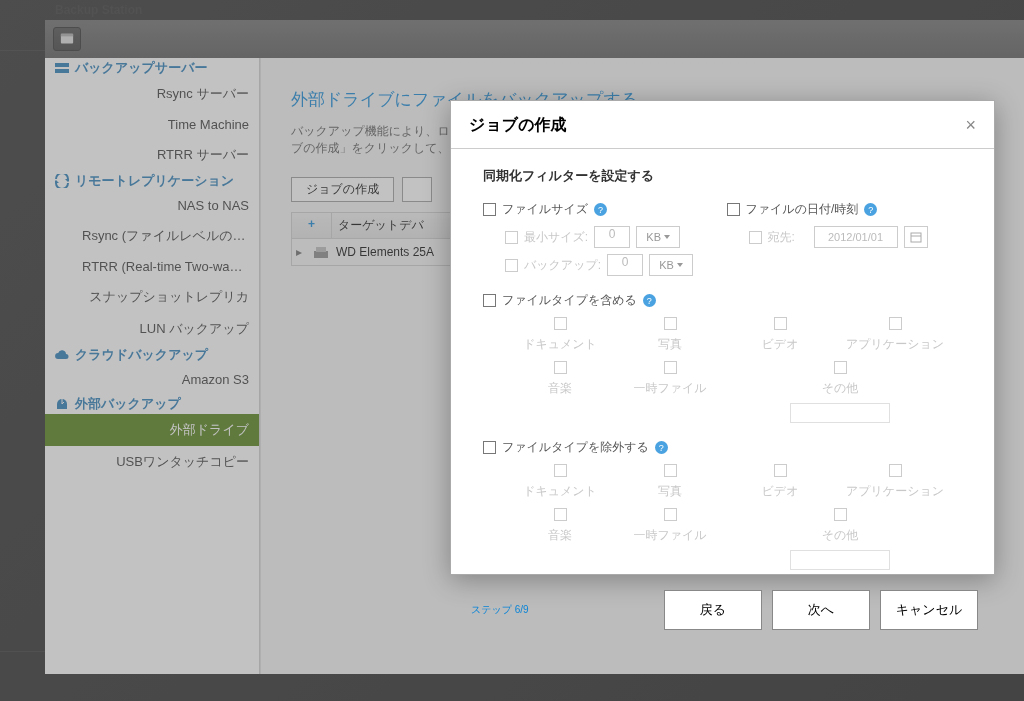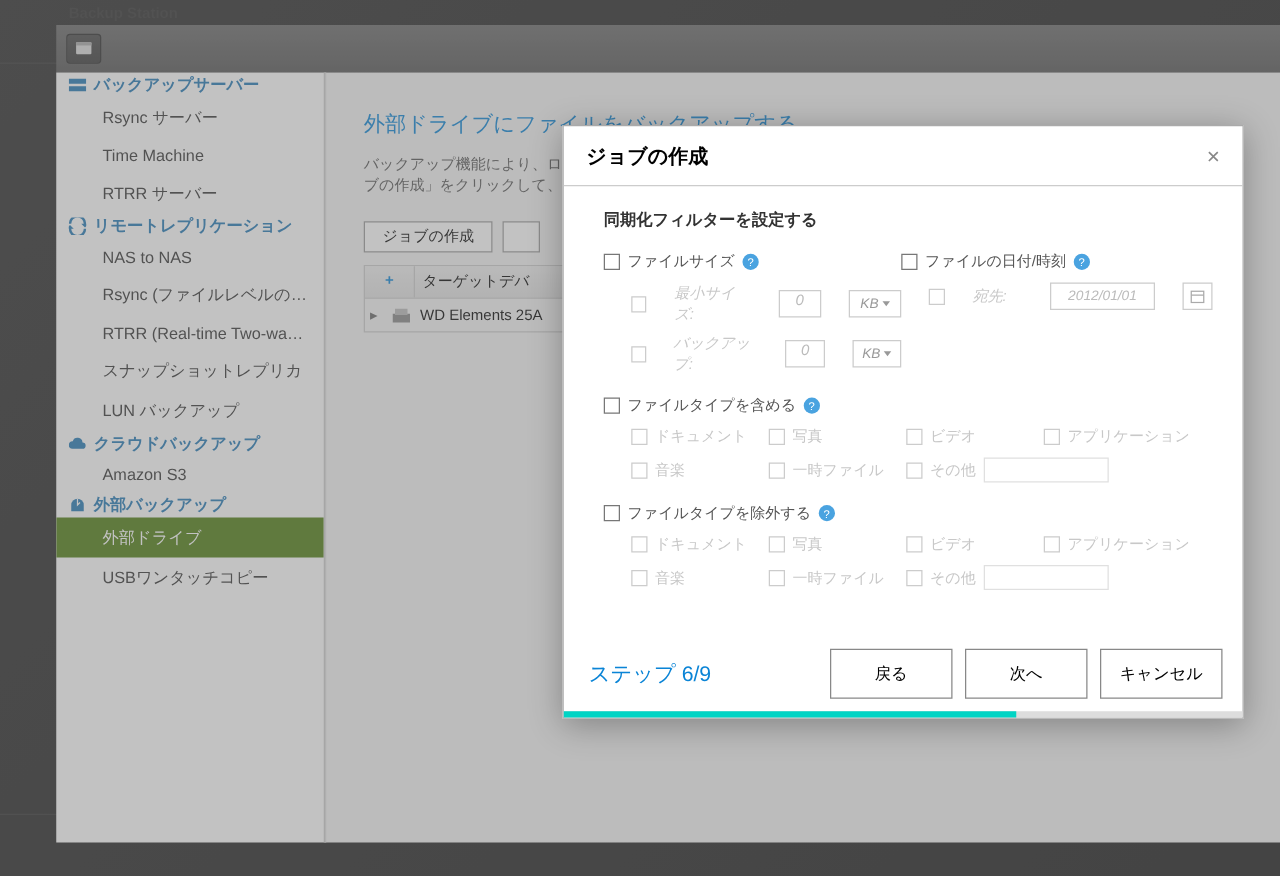--- a/index.html
+++ b/index.html
@@ -7,21 +7,21 @@
 .bg-shapes { position: absolute; inset: 0; opacity: 0.3; }
 .bg-shapes::before { content: ""; position: absolute; left: -50px; top: 50px; width: 200px; height: 600px; border: 1px solid #555; transform: skewX(-8deg); }
 
 .titlebar { position: absolute; top: 0; left: 45px; right: 0; height: 20px; display: flex; align-items: center; padding-left: 10px; font-size: 12px; font-weight: bold; color: #333; }
 .toolbar { position: absolute; top: 20px; left: 45px; right: 0; height: 38px; background: linear-gradient(#6a6a6a, #555); display: flex; align-items: center; padding-left: 8px; }
 .toolbar-btn { width: 28px; height: 24px; background: linear-gradient(#4a4a4a,#3a3a3a); border: 1px solid #2a2a2a; border-radius: 3px; display: flex; align-items: center; justify-content: center; }
 .toolbar-btn svg { width: 14px; height: 14px; fill: #ddd; }
 
 .sidebar { position: absolute; top: 58px; left: 45px; width: 215px; bottom: 27px; background: #fff; border-right: 1px solid #ccc; overflow: hidden; font-size: 13px; color: #333; }
 .sidebar-group { display: flex; align-items: center; gap: 6px; padding: 1px 10px; font-weight: bold; color: #2278b5; }
-.sidebar-item { padding: 7px 10px 7px 37px; white-space: nowrap; overflow: hidden; text-overflow: ellipsis; cursor: pointer; }
+.sidebar-item { padding: 7px 10px 7px 37px; white-space: nowrap; overflow: hidden; text-overflow: ellipsis; cursor: pointer; text-align: right; }
 .sidebar-item.active { background: #4d7c0f; color: #fff; }
 .sb-icon { width: 14px; height: 14px; display: inline-block; }
 
 .main { position: absolute; top: 58px; left: 260px; right: 0; bottom: 27px; background: #f4f4f4; border-left: 1px solid #ddd; }
 .main-inner { padding: 30px 30px; }
 .main-title { color: #0a84d6; font-size: 17px; font-weight: normal; margin-bottom: 12px; }
 .main-desc { font-size: 12px; color: #555; margin-bottom: 20px; max-width: 660px; }
 .btn-row { display: flex; gap: 8px; margin-bottom: 10px; }
 .main-btn { padding: 3px 14px; font-size: 12px; border: 1px solid #999; background: #fff; cursor: pointer; }
 .table { width: 660px; border: 1px solid #ccc; }
@@ -40,32 +40,32 @@
 .close-x { font-size: 18px; color: #888; cursor: pointer; }
 .dlg-hr { border: none; border-top: 1px solid #ccc; margin: 6px 0 0; }
 .dlg-body { padding: 18px 24px 10px 32px; flex: 1; font-size: 12px; color: #555; }
 .dlg-subtitle { font-weight: bold; color: #333; font-size: 13px; margin-bottom: 16px; }
 .row { display: flex; margin-bottom: 10px; }
 .col { flex: 1; }
 .chk-row { display: flex; align-items: center; gap: 6px; margin-bottom: 8px; }
 .chk { width: 13px; height: 13px; border: 1px solid #777; background: #fff; }
 .chk.disabled { border-color: #ccc; }
 .help-icon { width: 13px; height: 13px; border-radius: 50%; background: #4aa3e0; color: #fff; font-size: 9px; display: inline-flex; align-items: center; justify-content: center; }
-.subfield { display: flex; align-items: center; gap: 22px; margin: 0 0 6px 22px; font-style: italic; }
+.subfield { display: flex; align-items: center; gap: 6px; margin: 0 0 6px 22px; }
 .num-input { width: 36px; height: 22px; border: 1px solid #ccc; text-align: center; font-size: 12px; color: #bbb; }
 .sel { width: 44px; height: 22px; border: 1px solid #ccc; display: flex; align-items: center; justify-content: center; gap: 3px; font-size: 11px; color: #999; }
 .date-input { width:84px; height: 22px; border: 1px solid #ccc; display: flex; align-items: center; justify-content: center; font-size: 11px; color: #bbb; }
 .cal-btn { width: 24px; height: 22px; border: 1px solid #ccc; display: flex; align-items: center; justify-content: center; }
 .cal-btn svg { width: 12px; height: 12px; stroke: #aaa; fill: none; }
 .disabled-label { color: #c8c8c8; }
 .ft-grid { margin-left: 22px; display: grid; grid-template-columns: 110px 110px 110px 120px; row-gap: 8px; }
-.ft-item { display: flex; align-items: center; gap: 6px; }
+.ft-item { display: flex; align-items: center; gap: 6px; flex-direction: column; }
 .other-input { width: 100px; height: 20px; border: 1px solid #e0e0e0; }
 .dlg-footer { display: flex; align-items: center; padding: 10px 16px; gap: 10px; }
-.step-label { color: #0a84d6; font-size: 17px; margin-right: auto; margin-left: 4px; }
+.step-label { color: #0a84d6; font-size: 10px; margin-right: auto; margin-left: 4px; }
 .dlg-btn { width: 98px; height: 40px; border: 1px solid #888; background: #fff; font-size: 13px; cursor: pointer; }
 .progress { height: 5px; background: #ddd; position: relative; }
 .progress-fill { position: absolute; left: 0; top: 0; bottom: 0; width: 66.6%; background: #00d4c4; }
 .tri-down { width: 0;height: 0;border-left:3px solid transparent;border-right:3px solid transparent;border-top:4px solid #999; }
 </style>
 </head>
 <body>
 
 <div class="bg-shapes"></div>
 

